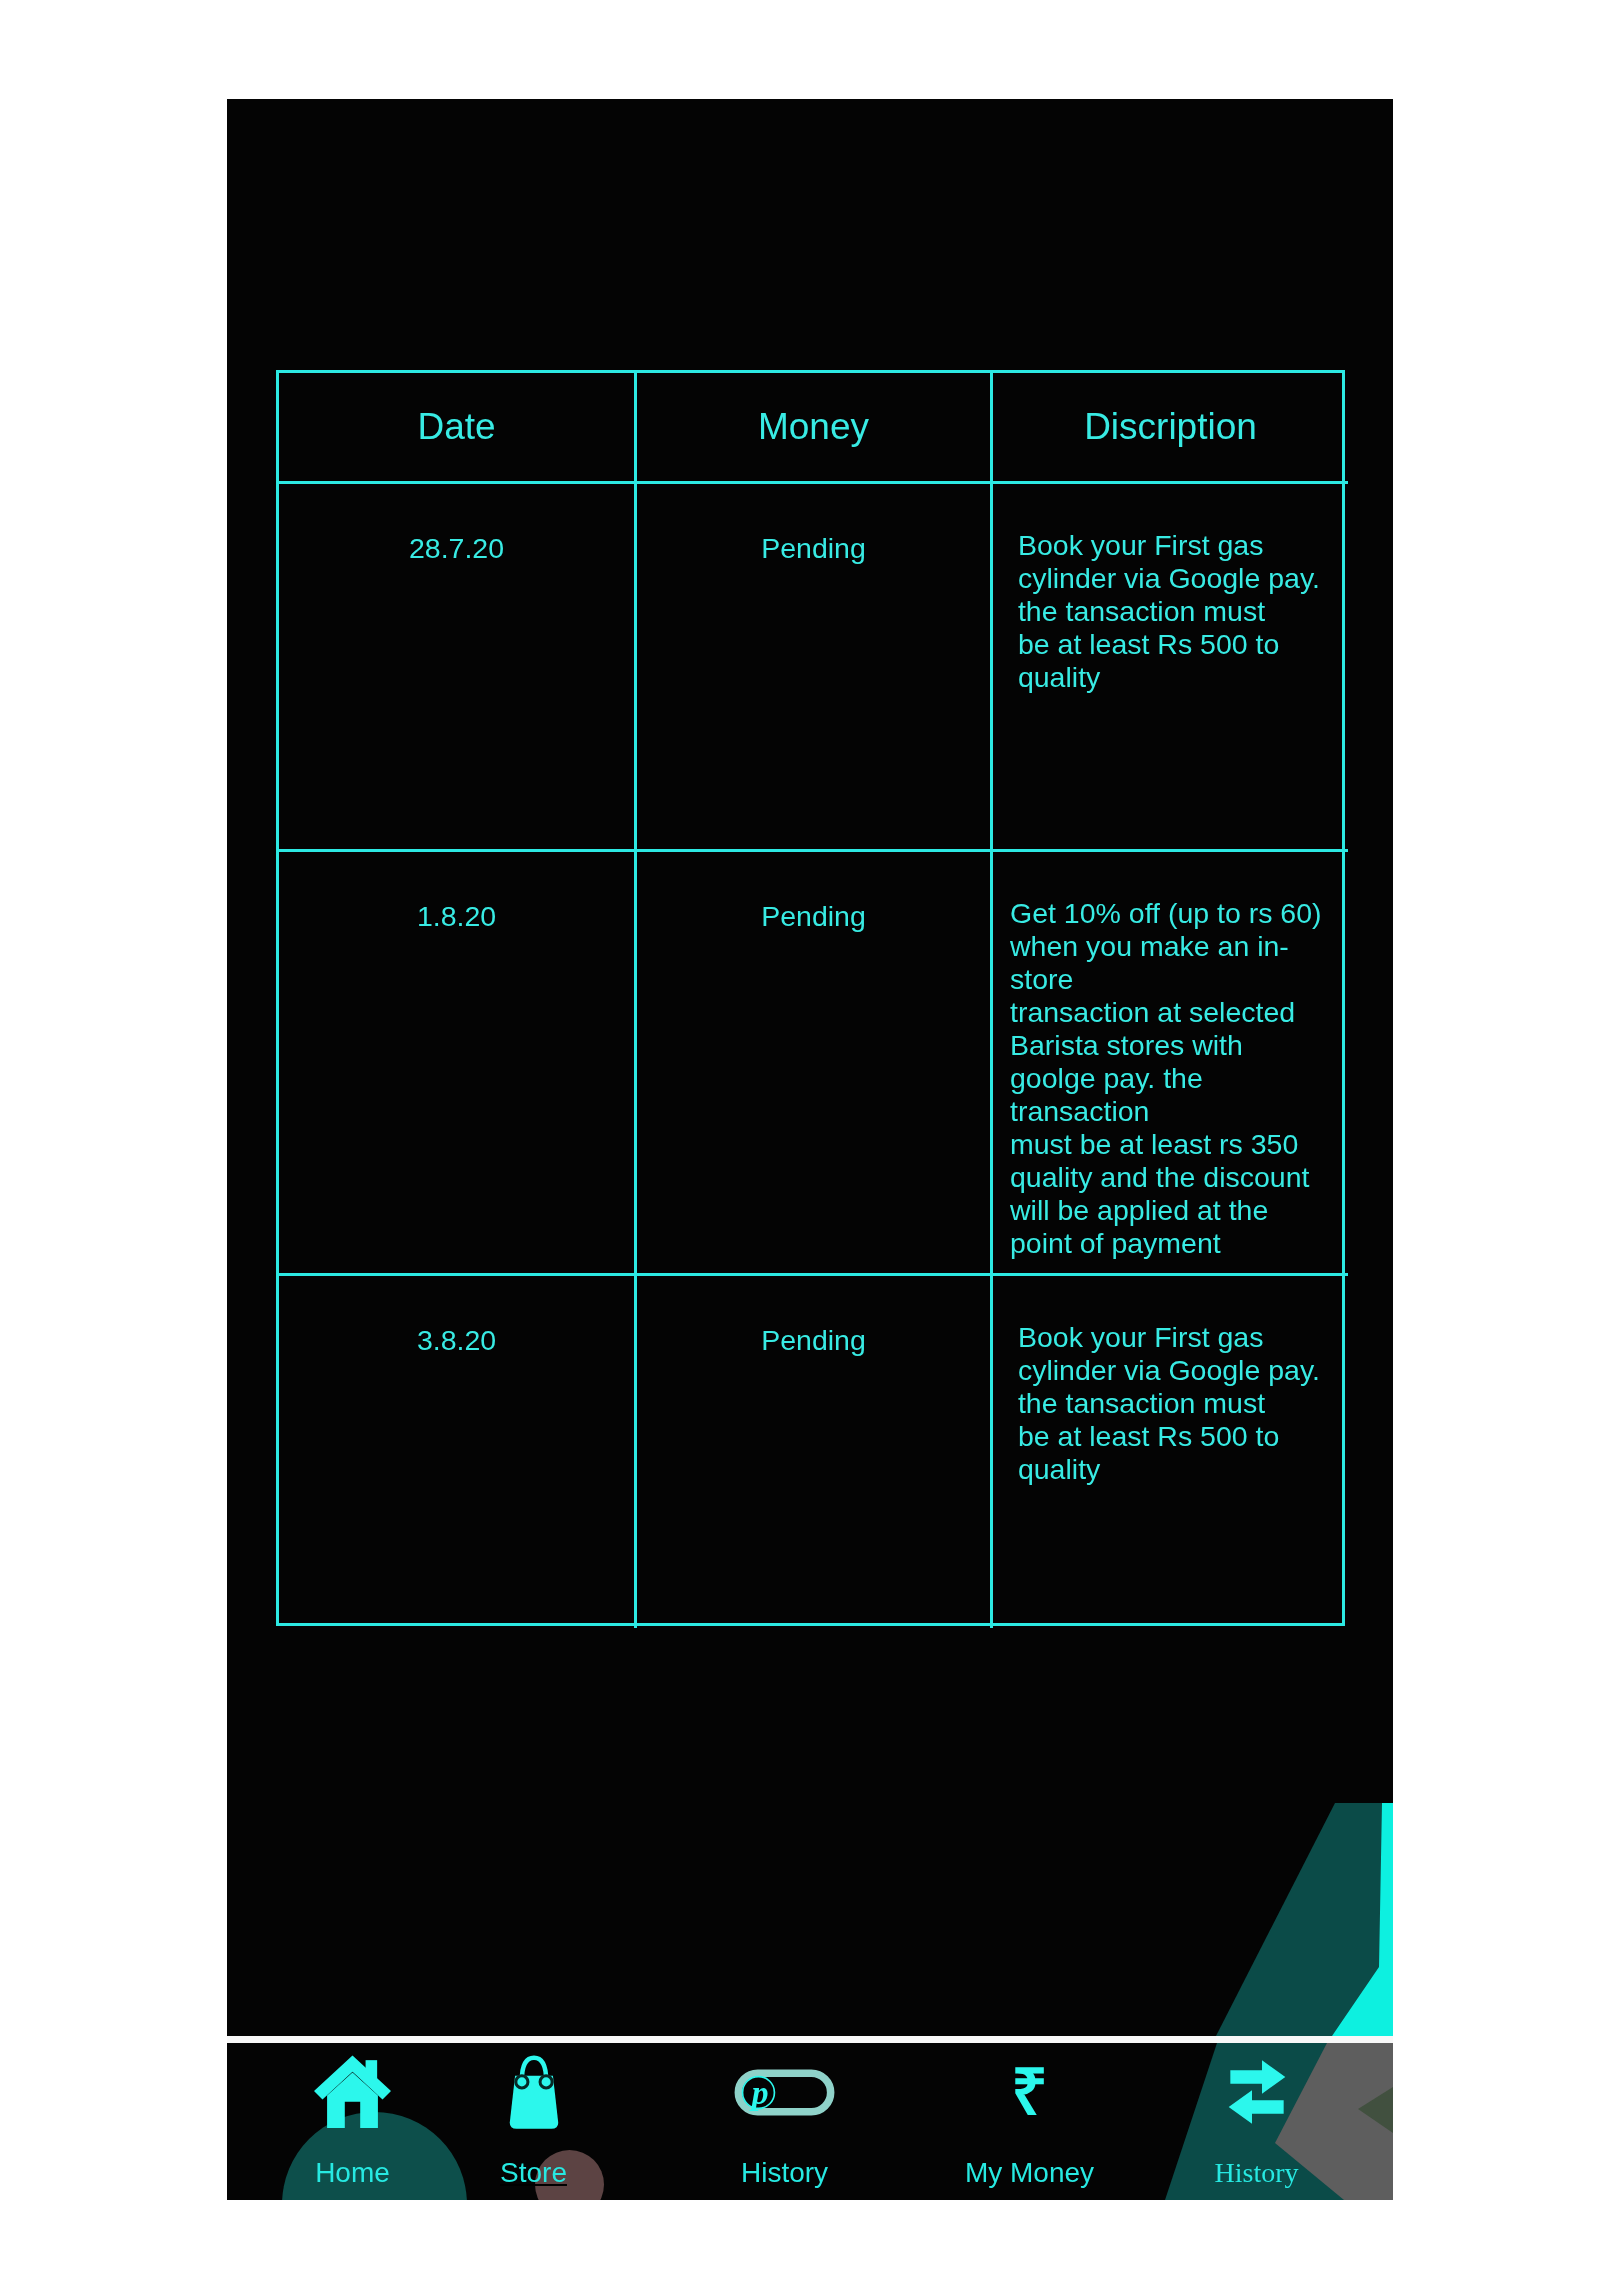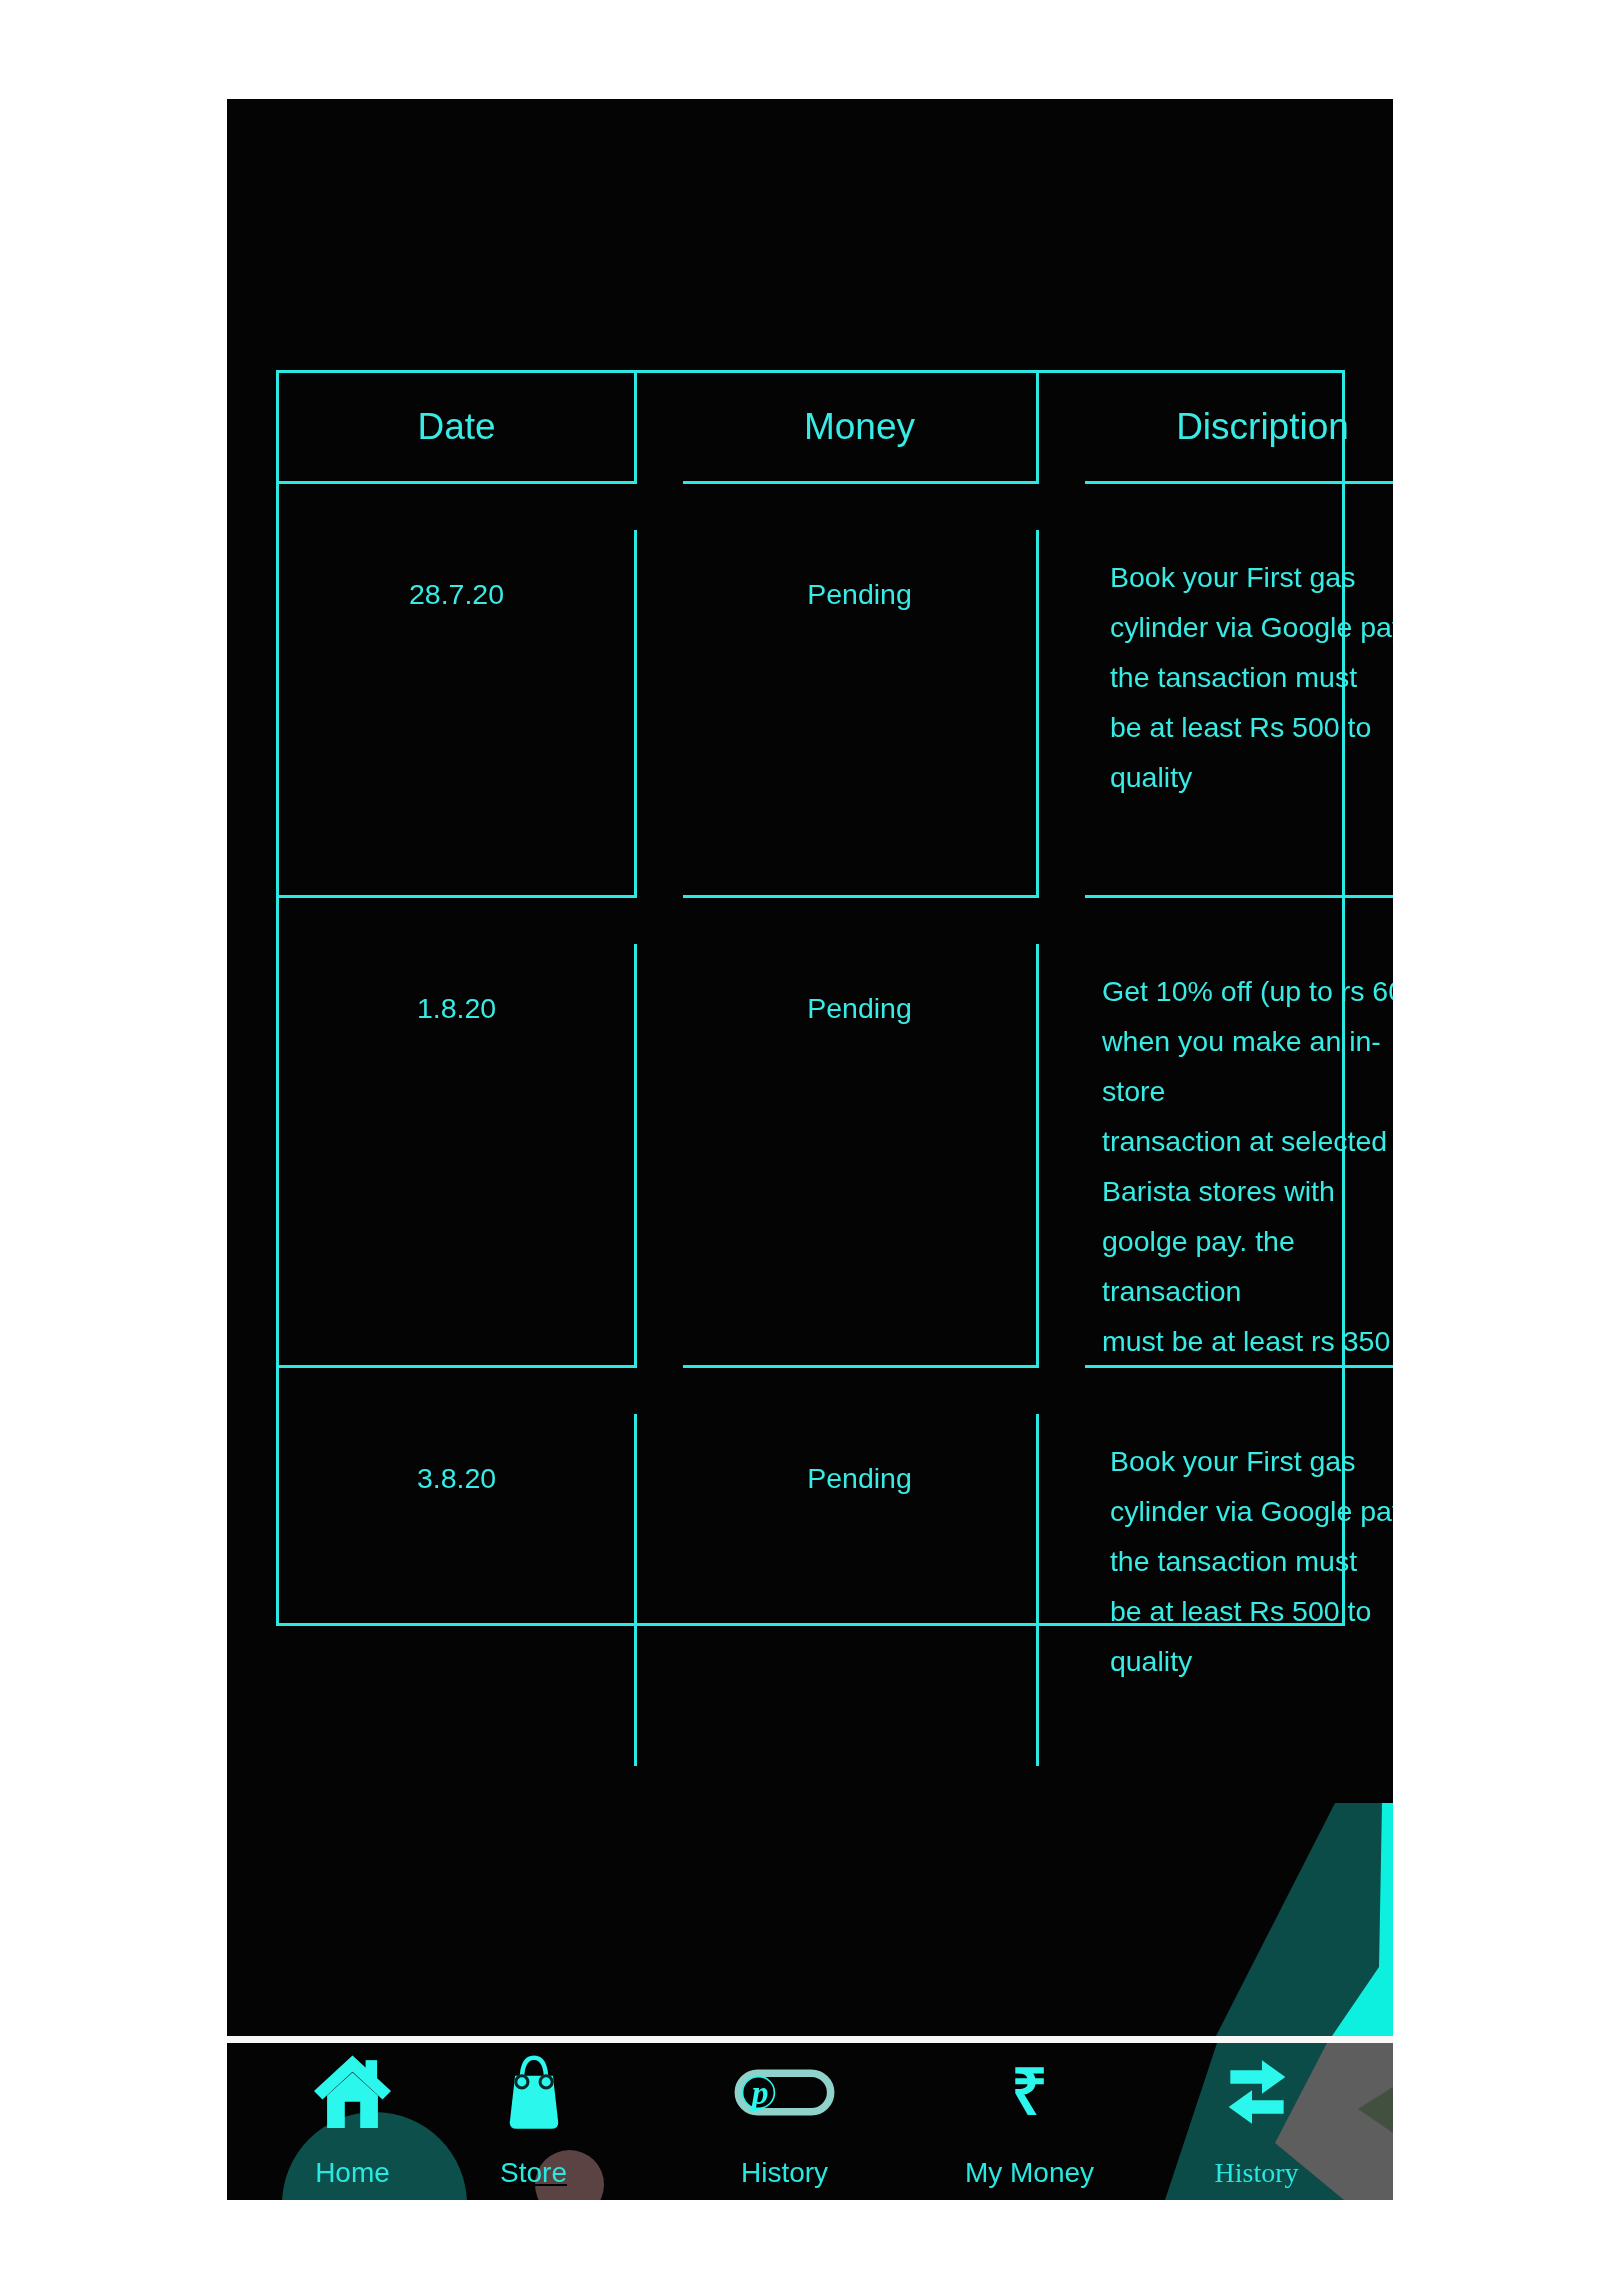--- a/index.html
+++ b/index.html
@@ -15,29 +15,29 @@
              letter-spacing:0.8px;}
   .help-btn{position:absolute;left:1056px;top:49px;width:50px;height:50px;border-radius:50%;
             border:5.9px solid #1c1c1c;box-sizing:border-box;display:flex;align-items:center;
             justify-content:center;cursor:pointer;}
   .help-btn span{font-size:28.5px;font-weight:bold;color:#1c1c1c;margin-top:-1.7px;}
 
   
   .grid-table{position:absolute;left:49px;top:271px;width:1069px;height:1256px;
               display:grid;grid-template-columns:358px 356px 355px;
               grid-template-rows:111px 368px 424px 352px;
-              border:3.4px solid #2CE9E3;box-sizing:border-box;gap:46px;}
+              border:3.4px solid #2CE9E3;box-sizing:border-box;}
   .cell{box-sizing:border-box;border-right:3.4px solid #2CE9E3;border-bottom:3.4px solid #2CE9E3;
         color:#38EBE4;overflow:hidden;}
   .cell.col3{border-right:none;}
   .cell.rowlast{border-bottom:none;}
   .th{display:flex;align-items:center;justify-content:center;font-size:37px;}
   .td{font-size:28.5px;}
   .td.center{text-align:center;padding-top:48px;}
-  .td.desc{padding:22px 10px 0 17px;line-height:50px;white-space:pre-wrap;}
+  .td.desc{padding:45px 10px 0 17px;line-height:33px;white-space:pre-wrap;}
 
   
   .deco{position:absolute;}
   .band-teal{left:0;top:0;width:1166px;height:1937px;background:#0B4B48;
              clip-path:polygon(1108px 1704px,1166px 1704px,1166px 1937px,989px 1937px);}
   .band-cyan{left:0;top:0;width:1166px;height:1937px;background:#0DF0E0;
              clip-path:polygon(1155px 1704px,1166px 1704px,1166px 1937px,1105px 1937px,1152px 1868px);}
 
   
   .sep-line{position:absolute;left:0;top:1937px;width:1166px;height:6.7px;background:#f8f8f8;}

